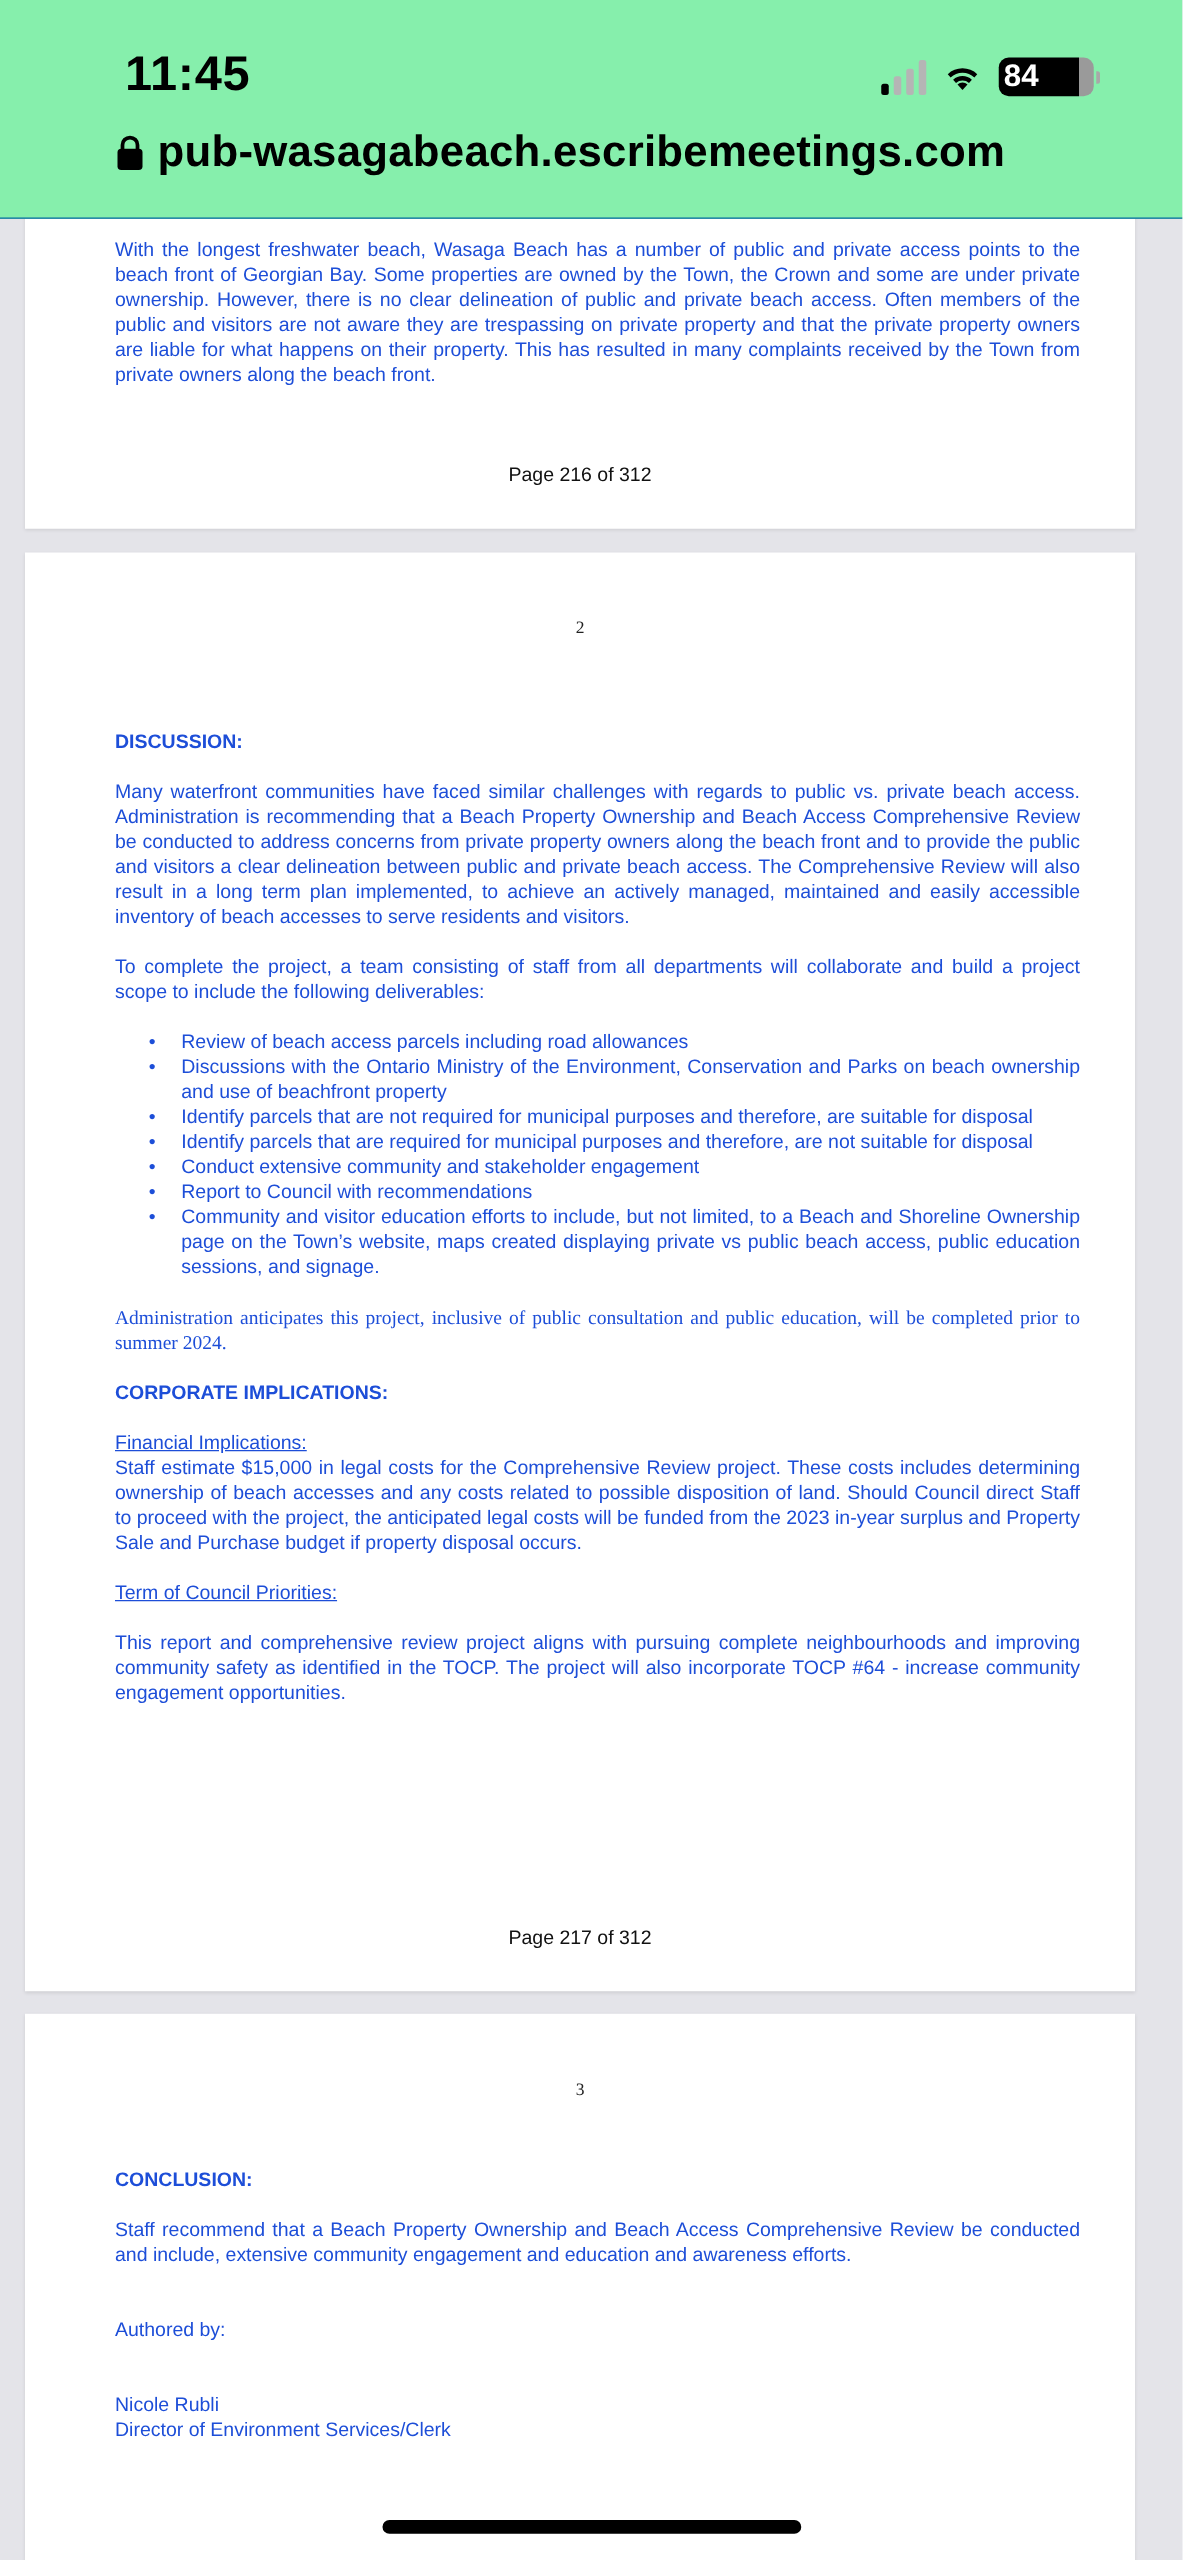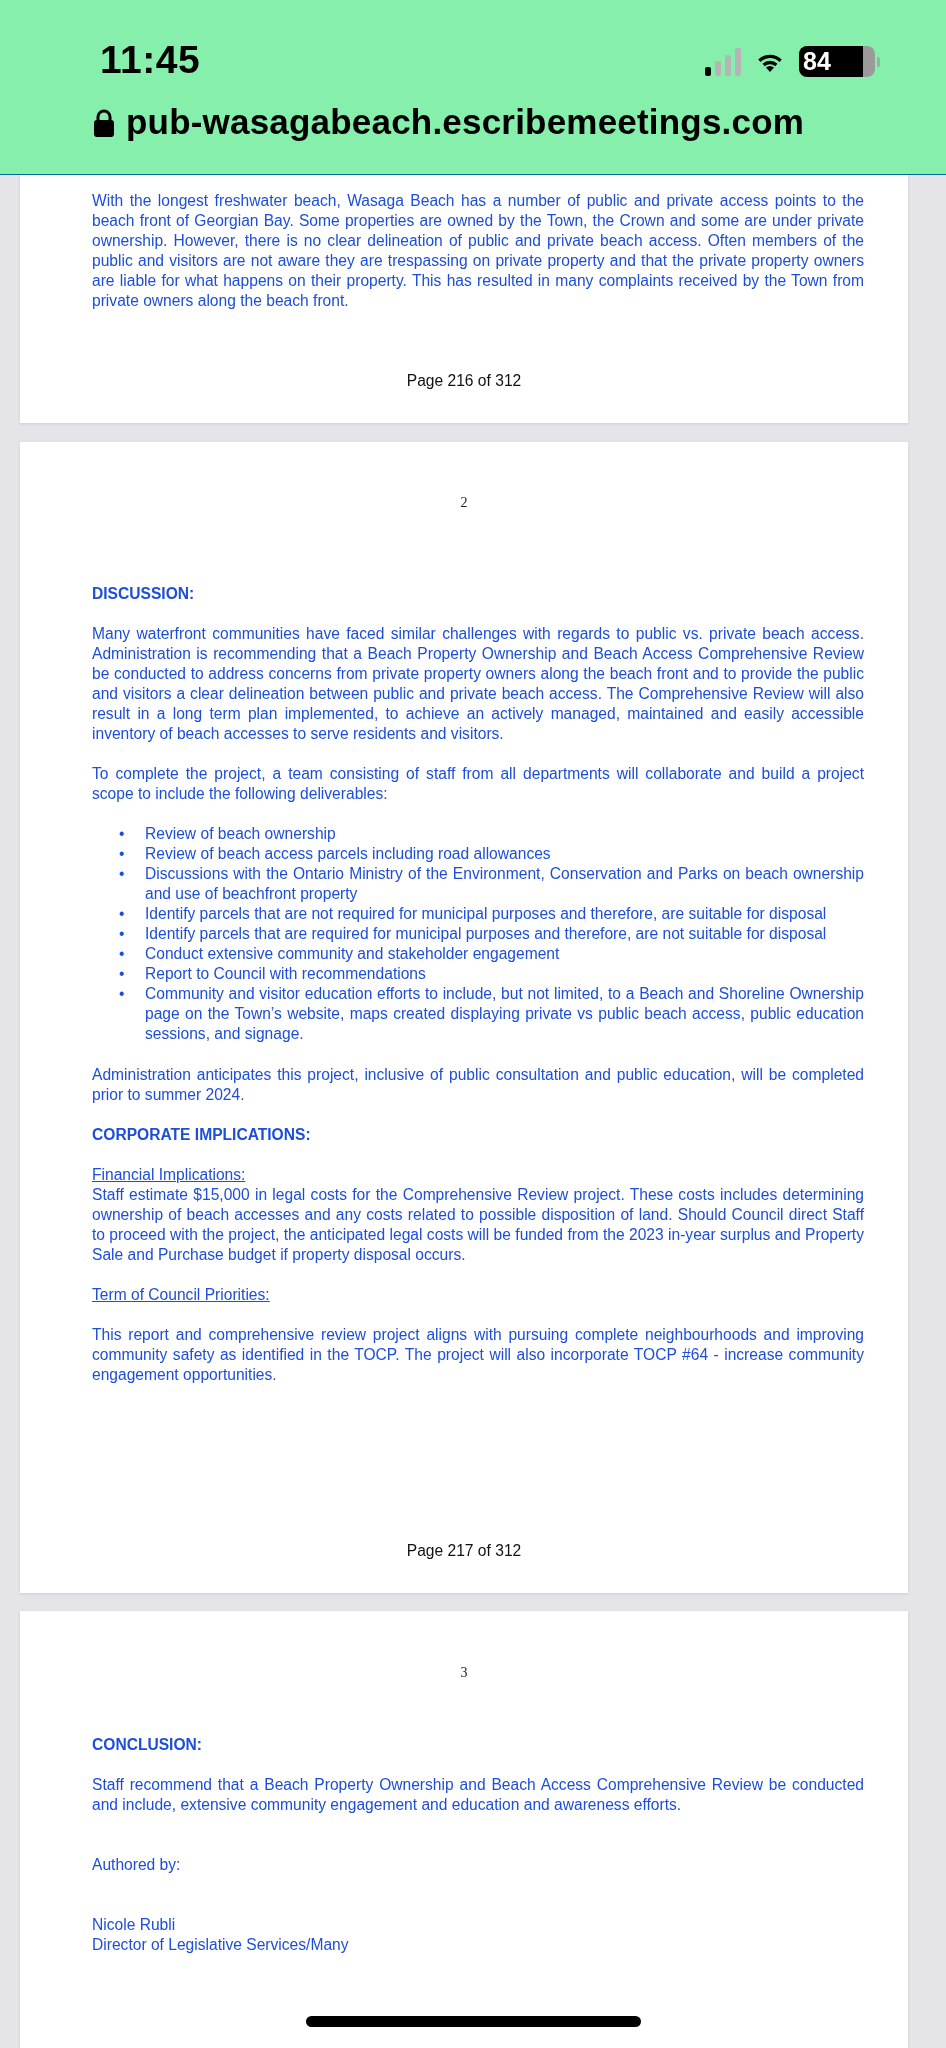--- a/index.html
+++ b/index.html
@@ -199,43 +199,42 @@
   <div class="page-footer" style="top:252px;">Page 216 of 312</div>
 </div>
 
 <div class="page" style="top:442px; height:1151px;">
   <div class="page-num" style="top:53px;">2</div>
   <div class="doc" style="top:142px;">
     <p class="heading" style="margin-bottom:20px;">DISCUSSION:</p>
     <p class="justify" style="margin-bottom:20px;">Many waterfront communities have faced similar challenges with regards to public vs. private beach access. Administration is recommending that a Beach Property Ownership and Beach Access Comprehensive Review be conducted to address concerns from private property owners along the beach front and to provide the public and visitors a clear delineation between public and private beach access. The Comprehensive Review will also result in a long term plan implemented, to achieve an actively managed, maintained and easily accessible inventory of beach accesses to serve residents and visitors.</p>
     <p class="justify" style="margin-bottom:20px;">To complete the project, a team consisting of staff from all departments will collaborate and build a project scope to include the following deliverables:</p>
     <ul class="deliverables" style="margin-bottom:21px;">
-      <li>Review of beach ownership</li>
       <li>Review of beach access parcels including road allowances</li>
       <li>Discussions with the Ontario Ministry of the Environment, Conservation and Parks on beach ownership and use of beachfront property</li>
       <li>Identify parcels that are not required for municipal purposes and therefore, are suitable for disposal</li>
       <li>Identify parcels that are required for municipal purposes and therefore, are not suitable for disposal</li>
       <li>Conduct extensive community and stakeholder engagement</li>
       <li>Report to Council with recommendations</li>
       <li>Community and visitor education efforts to include, but not limited, to a Beach and Shoreline Ownership page on the Town’s website, maps created displaying private vs public beach access, public education sessions, and signage.</li>
     </ul>
-    <p class="justify" style="margin-bottom:20px;">Administration anticipates this project, inclusive of public consultation and public education, will be completed prior to summer 2024.</p>
+    <p class="justify" style="margin-bottom:20px;font-family:Liberation Serif, serif;">Administration anticipates this project, inclusive of public consultation and public education, will be completed prior to summer 2024.</p>
     <p class="heading" style="margin-bottom:20px;">CORPORATE IMPLICATIONS:</p>
     <p class="subheading" style="">Financial Implications:</p>
     <p class="justify" style="margin-bottom:20px;">Staff estimate $15,000 in legal costs for the Comprehensive Review project.  These costs includes determining ownership of beach accesses and any costs related to possible disposition of land. Should Council direct Staff to proceed with the project, the anticipated legal costs will be funded from the 2023 in-year surplus and Property Sale and Purchase budget if property disposal occurs.</p>
     <p class="subheading" style="margin-bottom:20px;">Term of Council Priorities:</p>
     <p class="justify">This report and comprehensive review project aligns with pursuing complete neighbourhoods and improving community safety as identified in the TOCP.  The project will also incorporate TOCP #64 - increase community engagement opportunities.</p>
   </div>
   <div class="page-footer" style="top:1100px;">Page 217 of 312</div>
 </div>
 
 <div class="page" style="top:1611px; height:460px;">
   <div class="page-num" style="top:54px;">3</div>
   <div class="doc" style="top:124px;">
     <p class="heading" style="margin-bottom:20px;">CONCLUSION:</p>
     <p class="justify" style="margin-bottom:40px;">Staff recommend that a Beach Property Ownership and Beach Access Comprehensive Review be conducted and include, extensive community engagement and education and awareness efforts.</p>
     <p style="margin:0 0 40px 0;">Authored by:</p>
     <p style="margin:0;">Nicole Rubli</p>
-    <p style="margin:0;">Director of Legislative Services/Many</p>
+    <p style="margin:0;">Director of Environment Services/Clerk</p>
   </div>
 </div>
 
 <div class="home-indicator"></div>
 
 </body></html>

